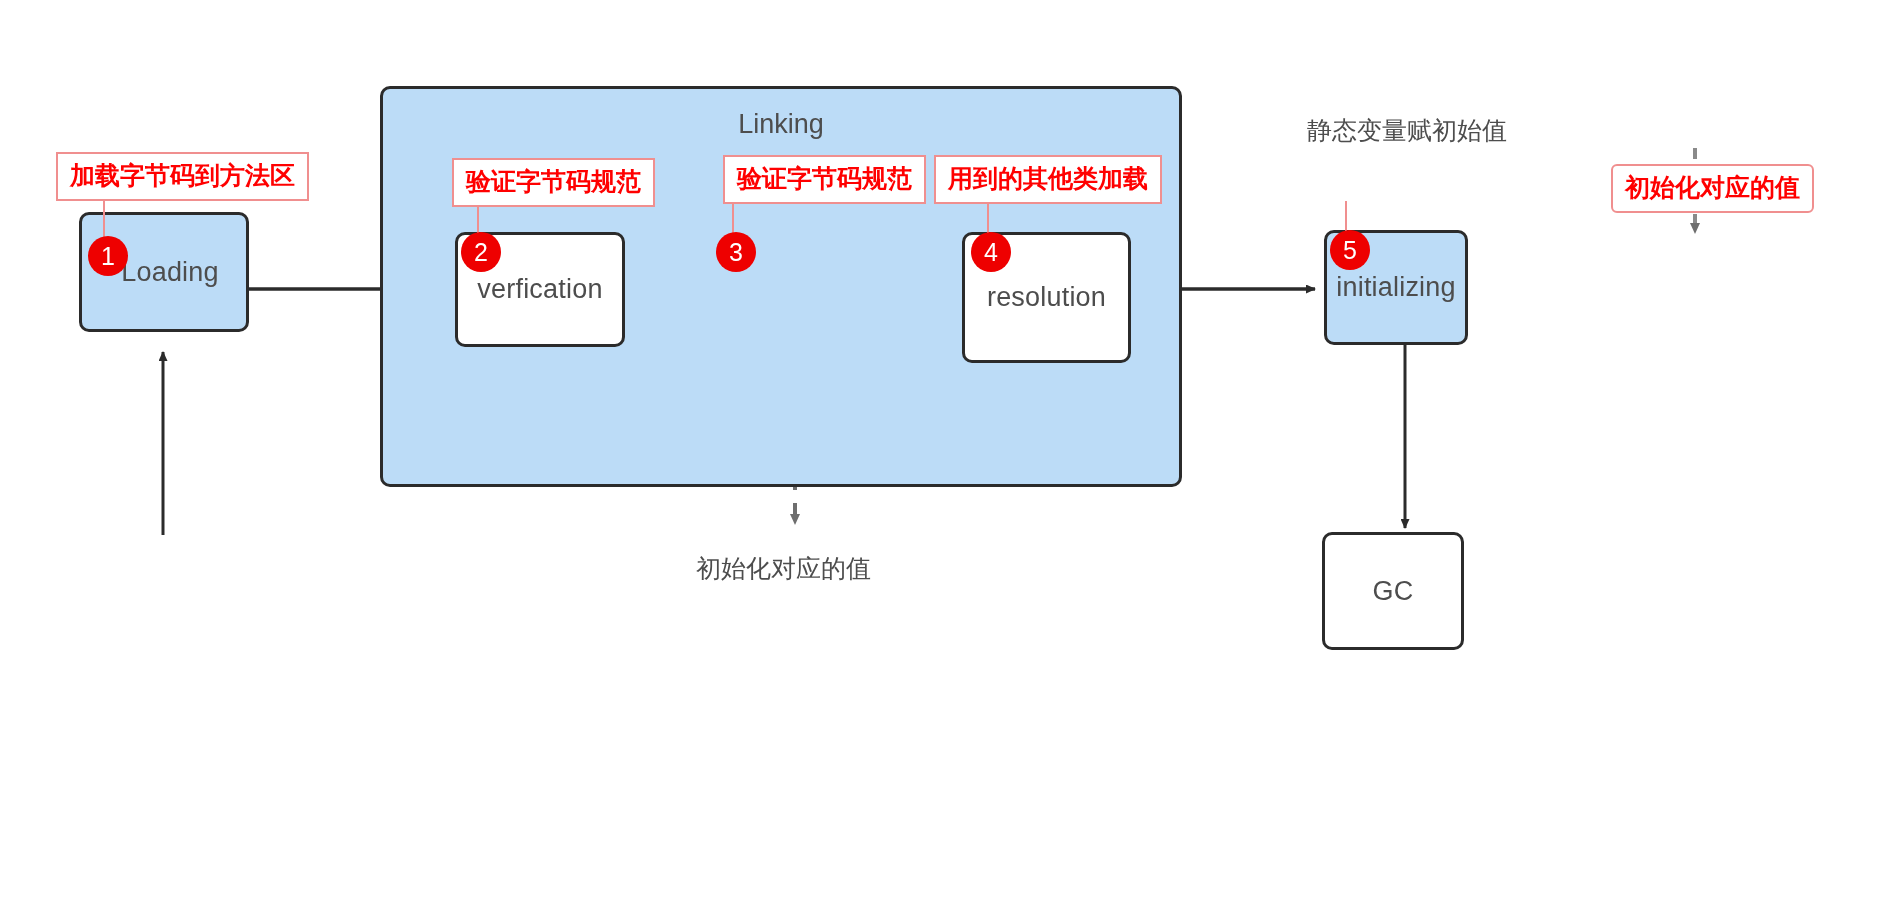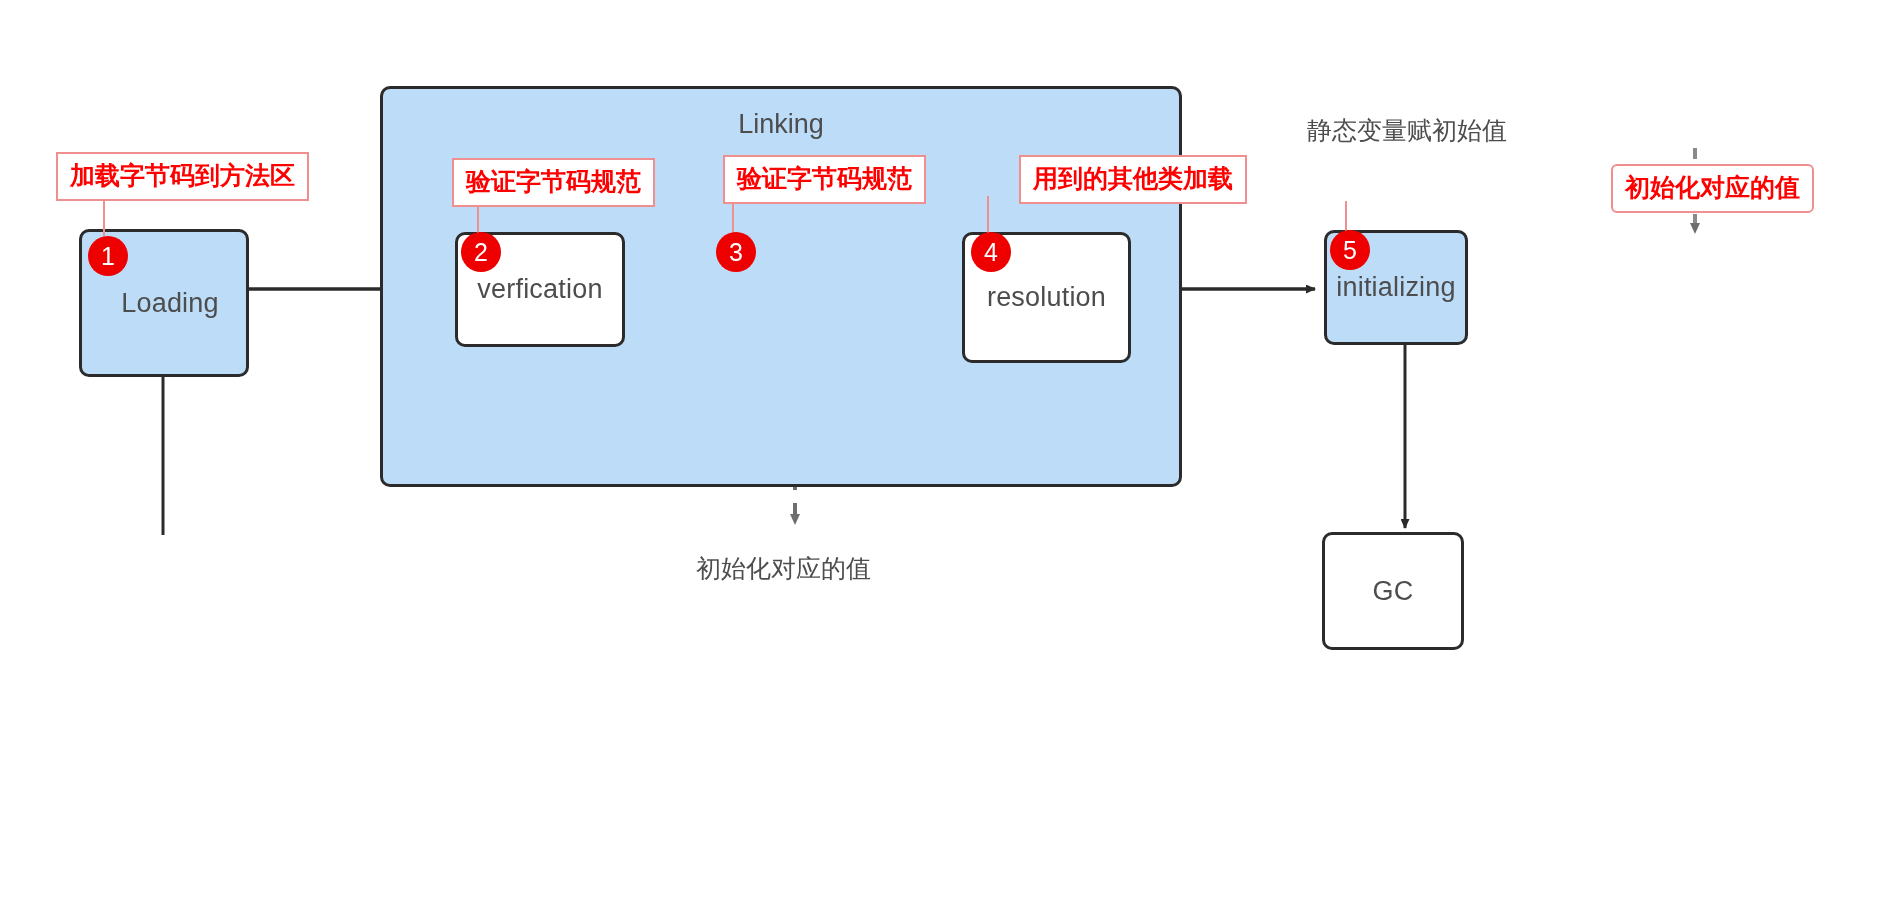--- a/index.html
+++ b/index.html
@@ -136,21 +136,21 @@
 
     <line x1="1131" y1="289" x2="1315" y2="289" stroke="#2b2b2b" stroke-width="3.5" marker-end="url(#arrow)"></line>
 
     <line x1="1405" y1="345" x2="1405" y2="528" stroke="#2b2b2b" stroke-width="3" marker-end="url(#arrow)"></line>
 
     <line x1="795" y1="347" x2="795" y2="524" stroke="#6e6e6e" stroke-width="4" stroke-dasharray="13 13" marker-end="url(#arrowd)"></line>
 
     <line x1="1695" y1="148" x2="1695" y2="233" stroke="#8a8a8a" stroke-width="4" stroke-dasharray="11 11" marker-end="url(#arrowd)"></line>
   </svg>
 
-  <div class="node blue" style="left:79px; top:229px; width:170px; height:148px;padding-left:12px;">
+  <div class="node blue" style="left:79px; top:212px; width:170px; height:120px;padding-left:12px;">
     <span>Loading</span>
   </div>
 
   <div class="node plain" style="left:455px; top:232px; width:170px; height:115px;">
     <span>verfication</span>
   </div>
 
 
   <div class="node plain" style="left:962px; top:232px; width:169px; height:131px;">
     <span>resolution</span>
@@ -178,21 +178,21 @@
   </div>
 
   <div class="callout" style="left:424px; top:158px;margin-left:28px;">
     <span>验证字节码规范</span>
   </div>
 
   <div class="callout" style="left:723px; top:155px;">
     <span>验证字节码规范</span>
   </div>
 
-  <div class="callout" style="left:1019px; top:155px;">
+  <div class="callout" style="left:934px; top:155px;">
     <span>用到的其他类加载</span>
   </div>
 
   <div class="callout" style="left:1611px; top:164px;border-radius:6px;">
     <span>初始化对应的值</span>
   </div>
 
   <div class="badge" style="left:88px; top:236px;">
     <span>1</span>
   </div>

